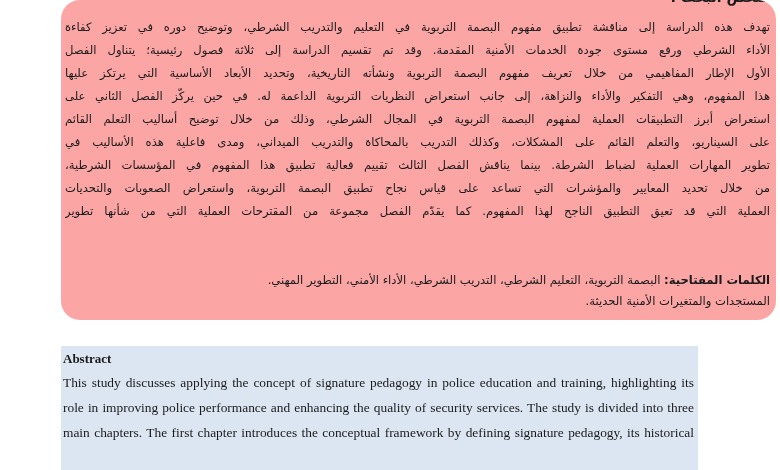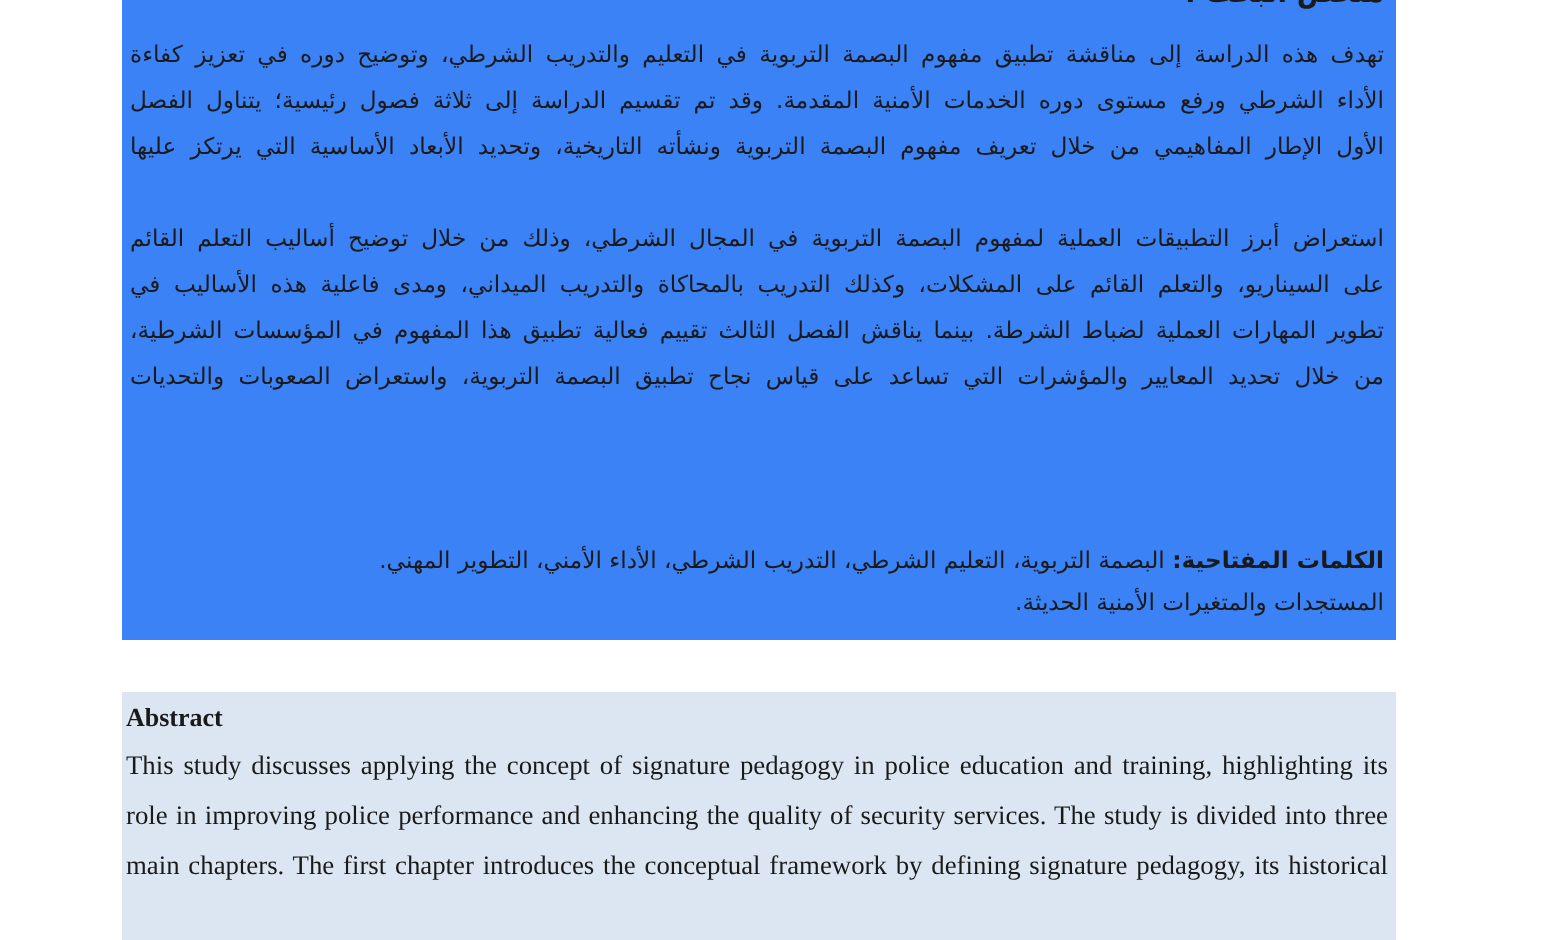--- a/index.html
+++ b/index.html
@@ -12,24 +12,25 @@
       height: 470px;
       overflow: hidden;
       position: relative;
       font-family: "DejaVu Serif", "Liberation Serif", serif;
       color: #1a1a1a;
     }
     .ar-box {
       position: absolute;
       left: 61px;
       top: 0;
-      width: 637px;
+      width: 715px;
       height: 320px;
-      background: #3b82f6;
+      background: #fca5a5;
       overflow: hidden;
+      border-radius: 19px;
     }
     .ar-title {
       position: absolute;
       right: 6px;
       top: -11px;
       font-family: "DejaVu Sans", sans-serif;
       font-weight: bold;
       font-size: 14px;
       direction: rtl;
       white-space: nowrap;
@@ -101,26 +102,28 @@
       word-spacing: -0.5px;
     }
   </style>
 </head>
 <body>
 
 <section class="ar-box">
   <h2 class="ar-title">ملخص البحث :</h2>
 
   <p class="ar-line" style="top:17px">تهدف هذه الدراسة إلى مناقشة تطبيق مفهوم البصمة التربوية في التعليم والتدريب الشرطي، وتوضيح دوره في تعزيز كفاءة</p>
-  <p class="ar-line" style="top:40px">الأداء الشرطي ورفع مستوى دوره الخدمات الأمنية المقدمة. وقد تم تقسيم الدراسة إلى ثلاثة فصول رئيسية؛ يتناول الفصل</p>
+  <p class="ar-line" style="top:40px">الأداء الشرطي ورفع مستوى جودة الخدمات الأمنية المقدمة. وقد تم تقسيم الدراسة إلى ثلاثة فصول رئيسية؛ يتناول الفصل</p>
   <p class="ar-line" style="top:63px">الأول الإطار المفاهيمي من خلال تعريف مفهوم البصمة التربوية ونشأته التاريخية، وتحديد الأبعاد الأساسية التي يرتكز عليها</p>
+  <p class="ar-line" style="top:86px">هذا المفهوم، وهي التفكير والأداء والنزاهة، إلى جانب استعراض النظريات التربوية الداعمة له. في حين يركّز الفصل الثاني على</p>
   <p class="ar-line" style="top:132px">على السيناريو، والتعلم القائم على المشكلات، وكذلك التدريب بالمحاكاة والتدريب الميداني، ومدى فاعلية هذه الأساليب في</p>
   <p class="ar-line" style="top:109px">استعراض أبرز التطبيقات العملية لمفهوم البصمة التربوية في المجال الشرطي، وذلك من خلال توضيح أساليب التعلم القائم</p>
   <p class="ar-line" style="top:155px">تطوير المهارات العملية لضباط الشرطة. بينما يناقش الفصل الثالث تقييم فعالية تطبيق هذا المفهوم في المؤسسات الشرطية،</p>
   <p class="ar-line" style="top:178px">من خلال تحديد المعايير والمؤشرات التي تساعد على قياس نجاح تطبيق البصمة التربوية، واستعراض الصعوبات والتحديات</p>
+  <p class="ar-line" style="top:201px">العملية التي قد تعيق التطبيق الناجح لهذا المفهوم. كما يقدّم الفصل مجموعة من المقترحات العملية التي من شأنها تطوير</p>
   <p class="ar-line last" style="top:247px; left:auto;margin-top:44px;">المستجدات والمتغيرات الأمنية الحديثة.</p>
 
   <p class="ar-keywords" style="top:270px">
     <span class="kw-label">الكلمات المفتاحية:</span>
     <span>البصمة التربوية، التعليم الشرطي، التدريب الشرطي، الأداء الأمني، التطوير المهني.</span>
   </p>
 </section>
 
 <section class="en-box">
   <h2 class="en-title" style="font-weight:bold">Abstract</h2>

